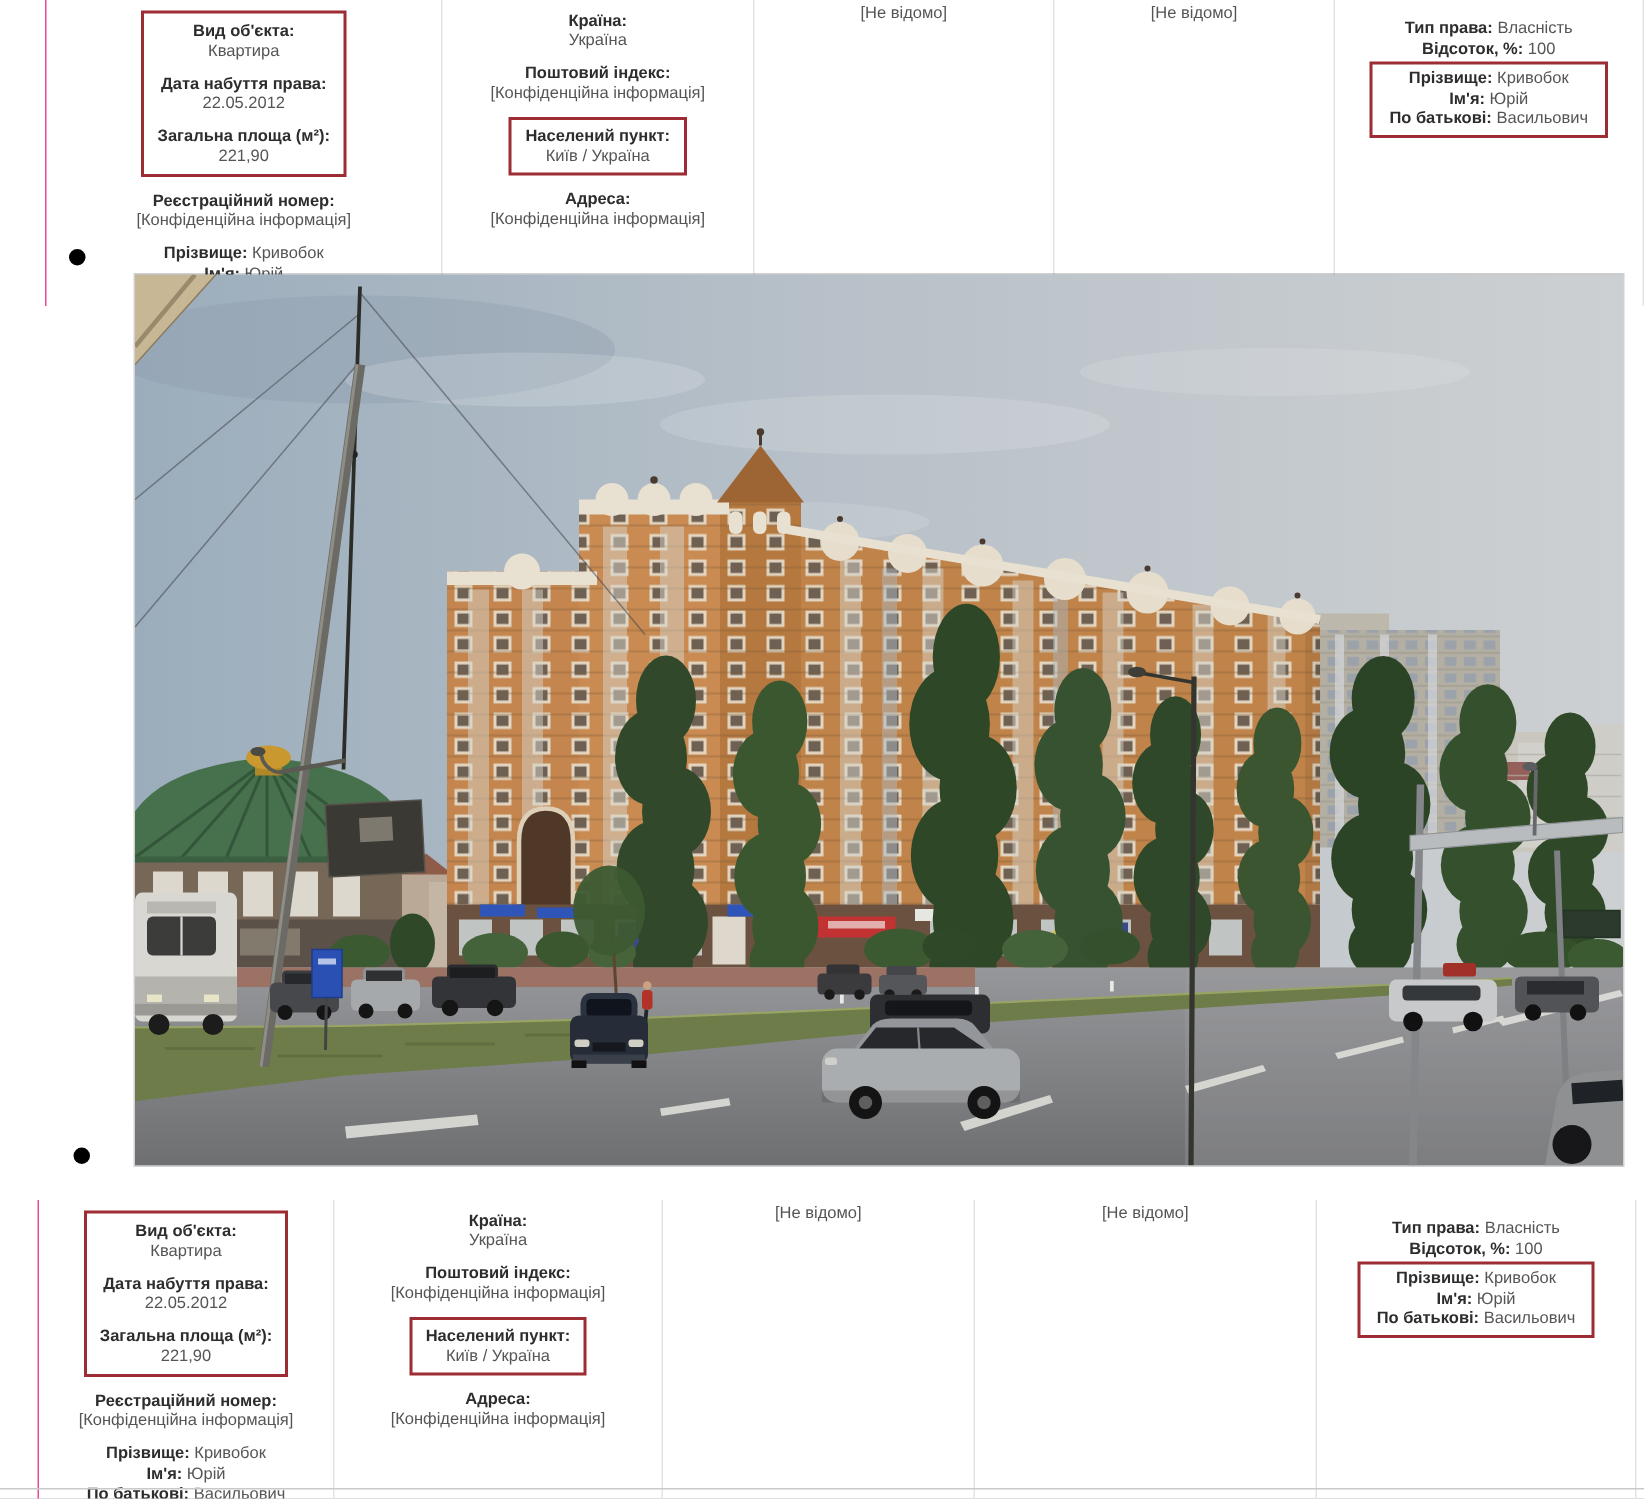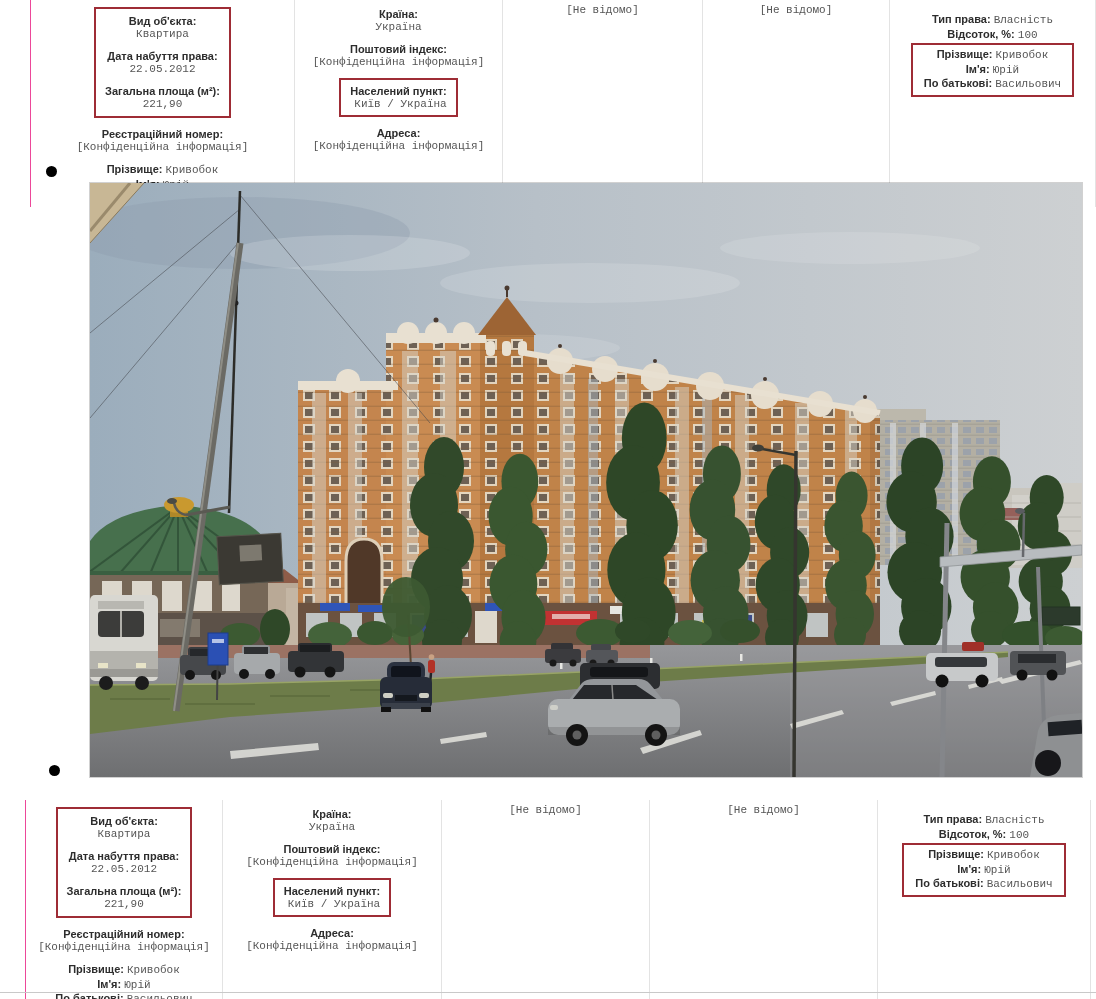--- a/index.html
+++ b/index.html
@@ -9,29 +9,29 @@
   }
   .record-row{position:absolute;display:grid;}
   .record-row.top{left:30px;top:0;grid-template-columns:265px 208px 200px 187px 206px;height:166px;}
   .record-row.bottom{left:25px;top:800px;grid-template-columns:198px 219px 208px 228px 213px;height:193px;}
   .cell{
     border-right:1px solid #e3e3e3;padding-top:8px;text-align:center;
     font-size:11px;line-height:12.5px;color:#555;box-sizing:border-box;
   }
   .cell.first{border-left:1px solid #ec4899;padding-top:7px;}
   .lbl{font-weight:bold;color:#2d2d2d;}
-  .val{color:#555;font-family:Liberation Mono, monospace;}
+  .val{color:#555;}
   .field{margin-bottom:10px;}
   .iline{margin-bottom:1px;text-align:center;}
   .hl-box{
     display:block;width:fit-content;margin:0 auto 10px auto;
     border:2px solid #9e2c35;padding:6px 9px;
   }
   .hl-box .field:last-child{margin-bottom:0;}
-  .hl-box.single{padding:5px 9px;text-align:right;}
+  .hl-box.single{padding:5px 9px;}
   .hl-box.names{padding:3px 11px;margin-top:2px;margin-bottom:0;}
   .unknown{padding-top:3px;}
   .bullet{position:absolute;width:11px;height:11px;border-radius:50%;background:#000;}
   #bullet-1{left:46px;top:166px;}
   #bullet-2{left:49px;top:765px;}
   .photo-frame{
     position:absolute;left:90px;top:183px;width:992px;height:594px;
     overflow:hidden;outline:1px solid rgba(0,0,0,.18);background:#b7c0c8;
   }
   .photo-frame svg{display:block;}

